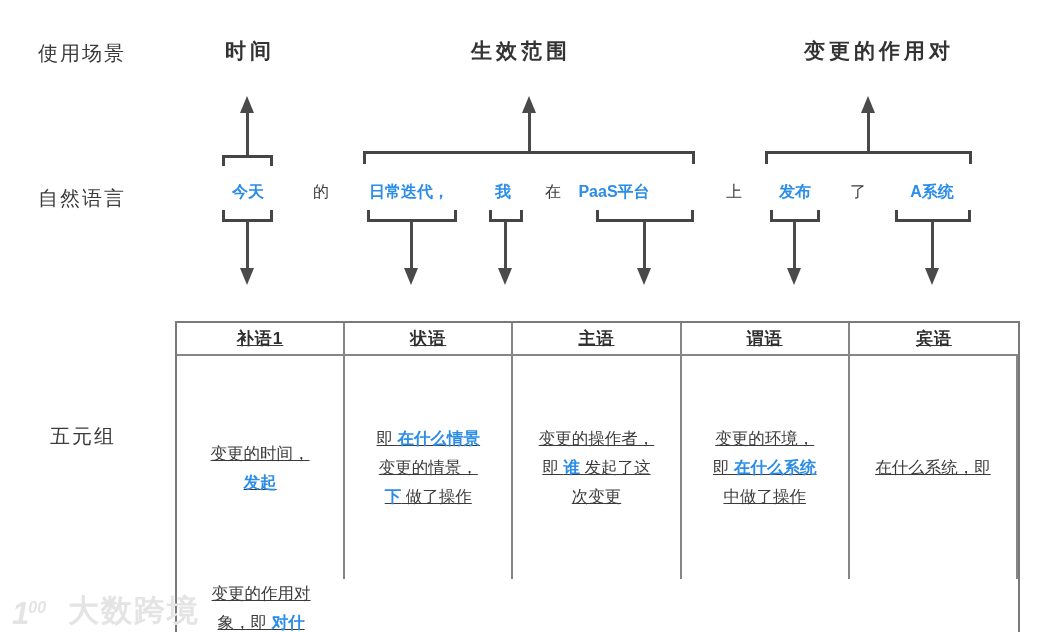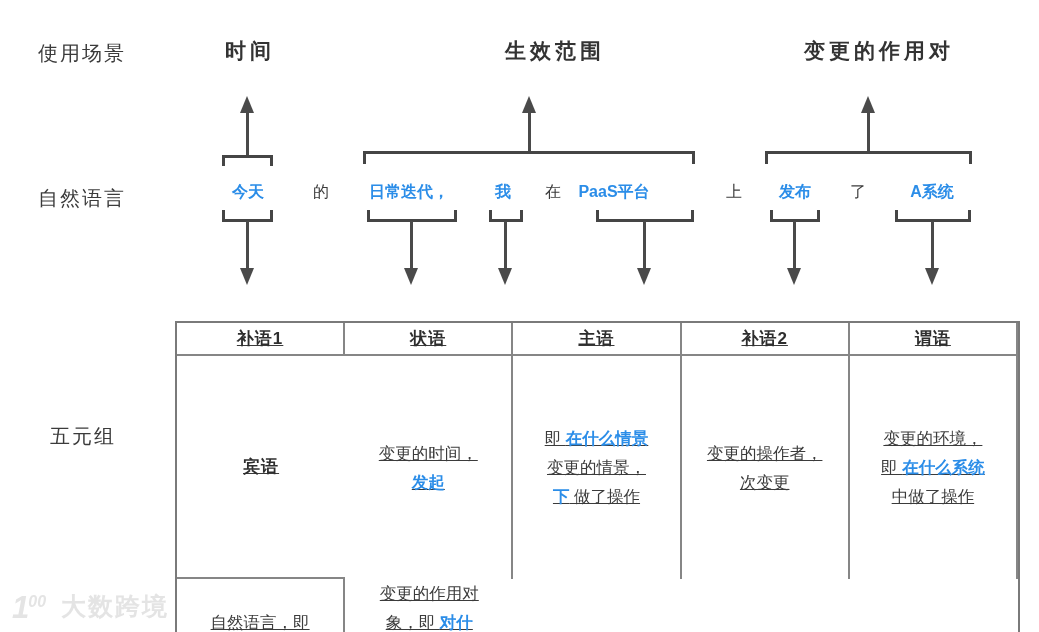--- a/index.html
+++ b/index.html
@@ -34,37 +34,37 @@
     display:flex;align-items:center;justify-content:center;
     font-weight:700;font-size:17px;color:#2e2e2e;letter-spacing:1px;}
   .th.last{border-right:none;}
   .td{box-sizing:border-box;border-right:2px solid #868686;
     display:flex;flex-direction:column;align-items:center;justify-content:center;
     font-size:16.5px;line-height:29px;text-align:center;color:#3b3b3b;padding:0 4px;}
   .td.last{border-right:none;}
   .td .hl{color:#2b8de8;font-weight:700;}
   .td .line{white-space:nowrap;}
   
-  .wm{position:absolute;left:12px;top:590px;display:flex;align-items:flex-start;
+  .wm{position:absolute;left:12px;top:590px;display:flex;align-items:flex-end;
     color:#e4e4e4;font-weight:700;white-space:nowrap;}
   .wm-logo{font-size:31px;font-style:italic;letter-spacing:-1px;}
   .wm-sup{font-size:16px;position:relative;top:-11px;letter-spacing:0;}
-  .wm-text{font-size:25px;margin-left:15px;letter-spacing:2px;}
+  .wm-text{font-size:31px;margin-left:22px;letter-spacing:2px;}
 </style>
 </head>
 <body>
 
 <div class="stage">
 
   <div class="rowlabel" style="left:38px;top:40px;">使用场景</div>
   <div class="rowlabel" style="left:38px;top:185px;">自然语言</div>
   <div class="rowlabel" style="left:50px;top:423px;">五元组</div>
 
   <div class="toplabel" style="left:250px;top:37px;">时间</div>
-  <div class="toplabel" style="left:555px;top:37px;">生效范围</div>
+  <div class="toplabel" style="left:521px;top:37px;">生效范围</div>
   <div class="toplabel" style="left:879px;top:37px;">变更的作用对</div>
 
   <div>
     <div class="head-up" style="left:240px;top:96px;"></div>
     <div class="vline" style="left:246px;top:112px;height:44px;"></div>
   </div>
   <div>
     <div class="head-up" style="left:522px;top:96px;"></div>
     <div class="vline" style="left:528px;top:112px;height:40px;"></div>
   </div>
@@ -117,44 +117,44 @@
   </div>
   <div>
     <div class="vline" style="left:931px;top:221px;height:48px;"></div>
     <div class="head-down" style="left:925px;top:268px;"></div>
   </div>
 
   <div class="gtable">
     <div class="th">补语1</div>
     <div class="th">状语</div>
     <div class="th">主语</div>
-    <div class="th">补语2</div>
     <div class="th">谓语</div>
     <div class="th last">宾语</div>
 
     <div class="td">
         <div class="line"><span>变更的时间，</span></div>
         <div class="line"><span class="hl">发起</span></div>
       </div>
     <div class="td">
         <div class="line"><span>即 </span><span class="hl">在什么情景</span></div>
         <div class="line"><span>变更的情景，</span></div>
         <div class="line"><span class="hl">下</span><span> 做了操作</span></div>
       </div>
     <div class="td">
         <div class="line"><span>变更的操作者，</span></div>
+        <div class="line"><span>即 </span><span class="hl">谁</span><span> 发起了这</span></div>
         <div class="line"><span>次变更</span></div>
       </div>
     <div class="td">
         <div class="line"><span>变更的环境，</span></div>
         <div class="line"><span>即 </span><span class="hl">在什么系统</span></div>
         <div class="line"><span>中做了操作</span></div>
       </div>
     <div class="td">
-        <div class="line"><span>自然语言，即</span></div>
+        <div class="line"><span>在什么系统，即</span></div>
       </div>
     <div class="td last">
         <div class="line"><span>变更的作用对</span></div>
         <div class="line"><span>象，即 </span><span class="hl">对什</span></div>
         <div class="line"><span class="hl">么</span><span> 做了操作</span></div>
       </div>
   </div>
 
   <div class="wm">
     <span class="wm-logo"><span>1</span><span class="wm-sup">00</span></span>

